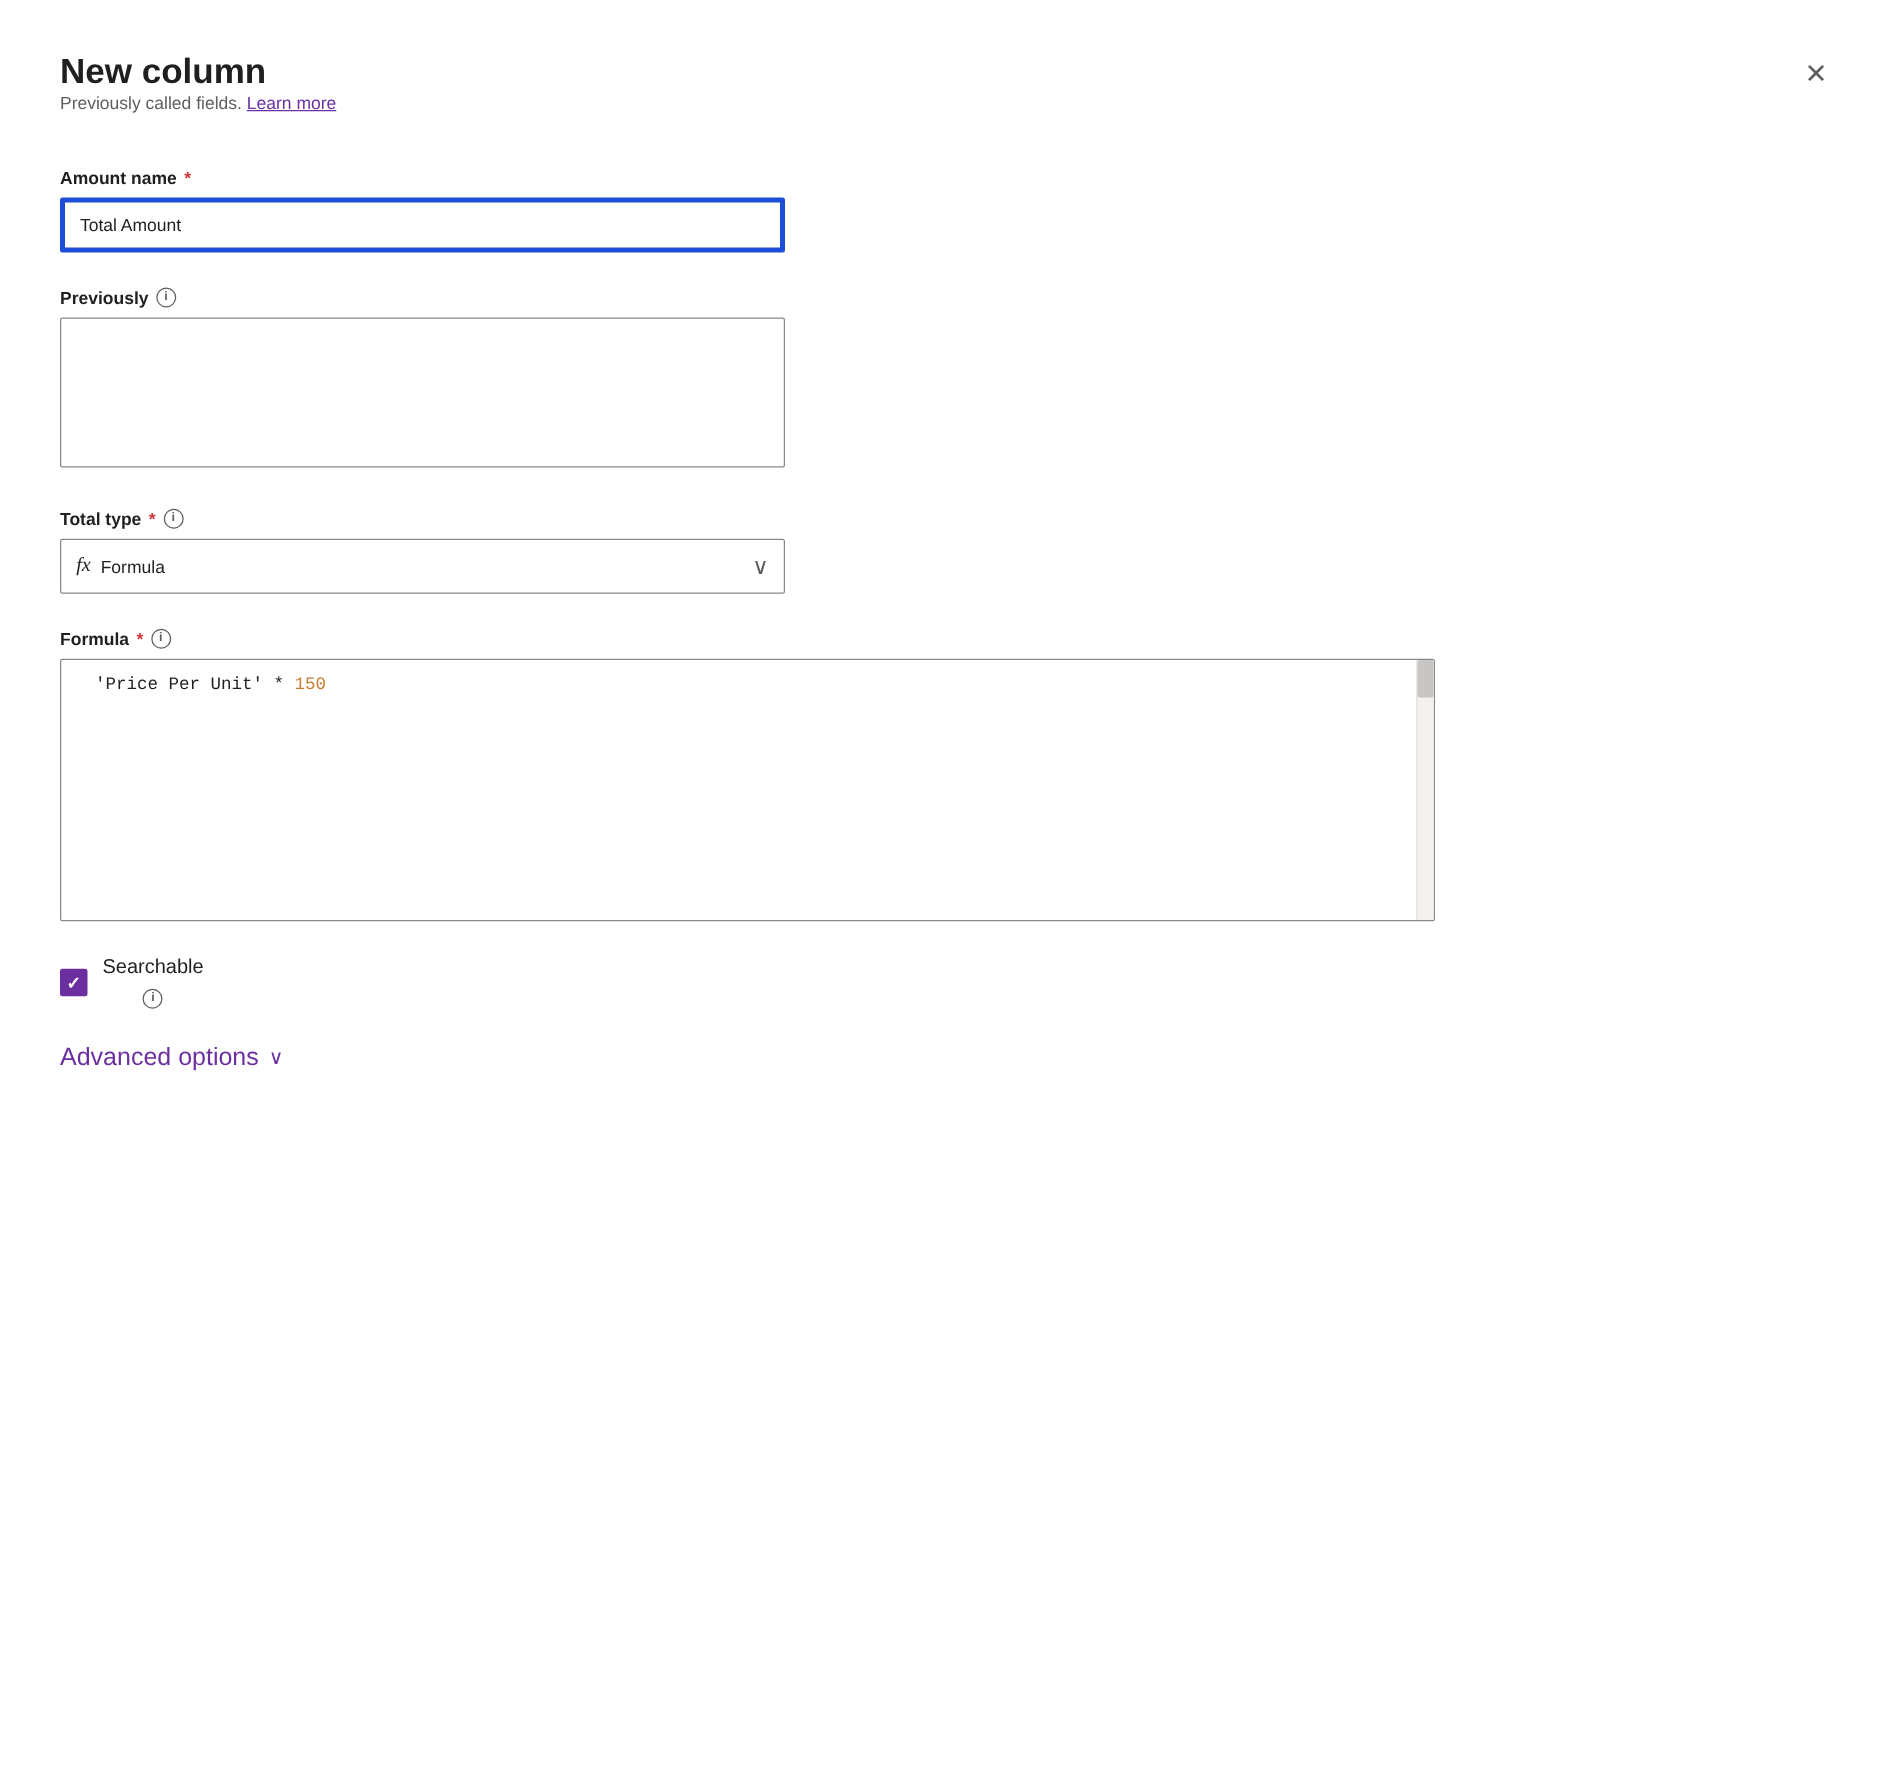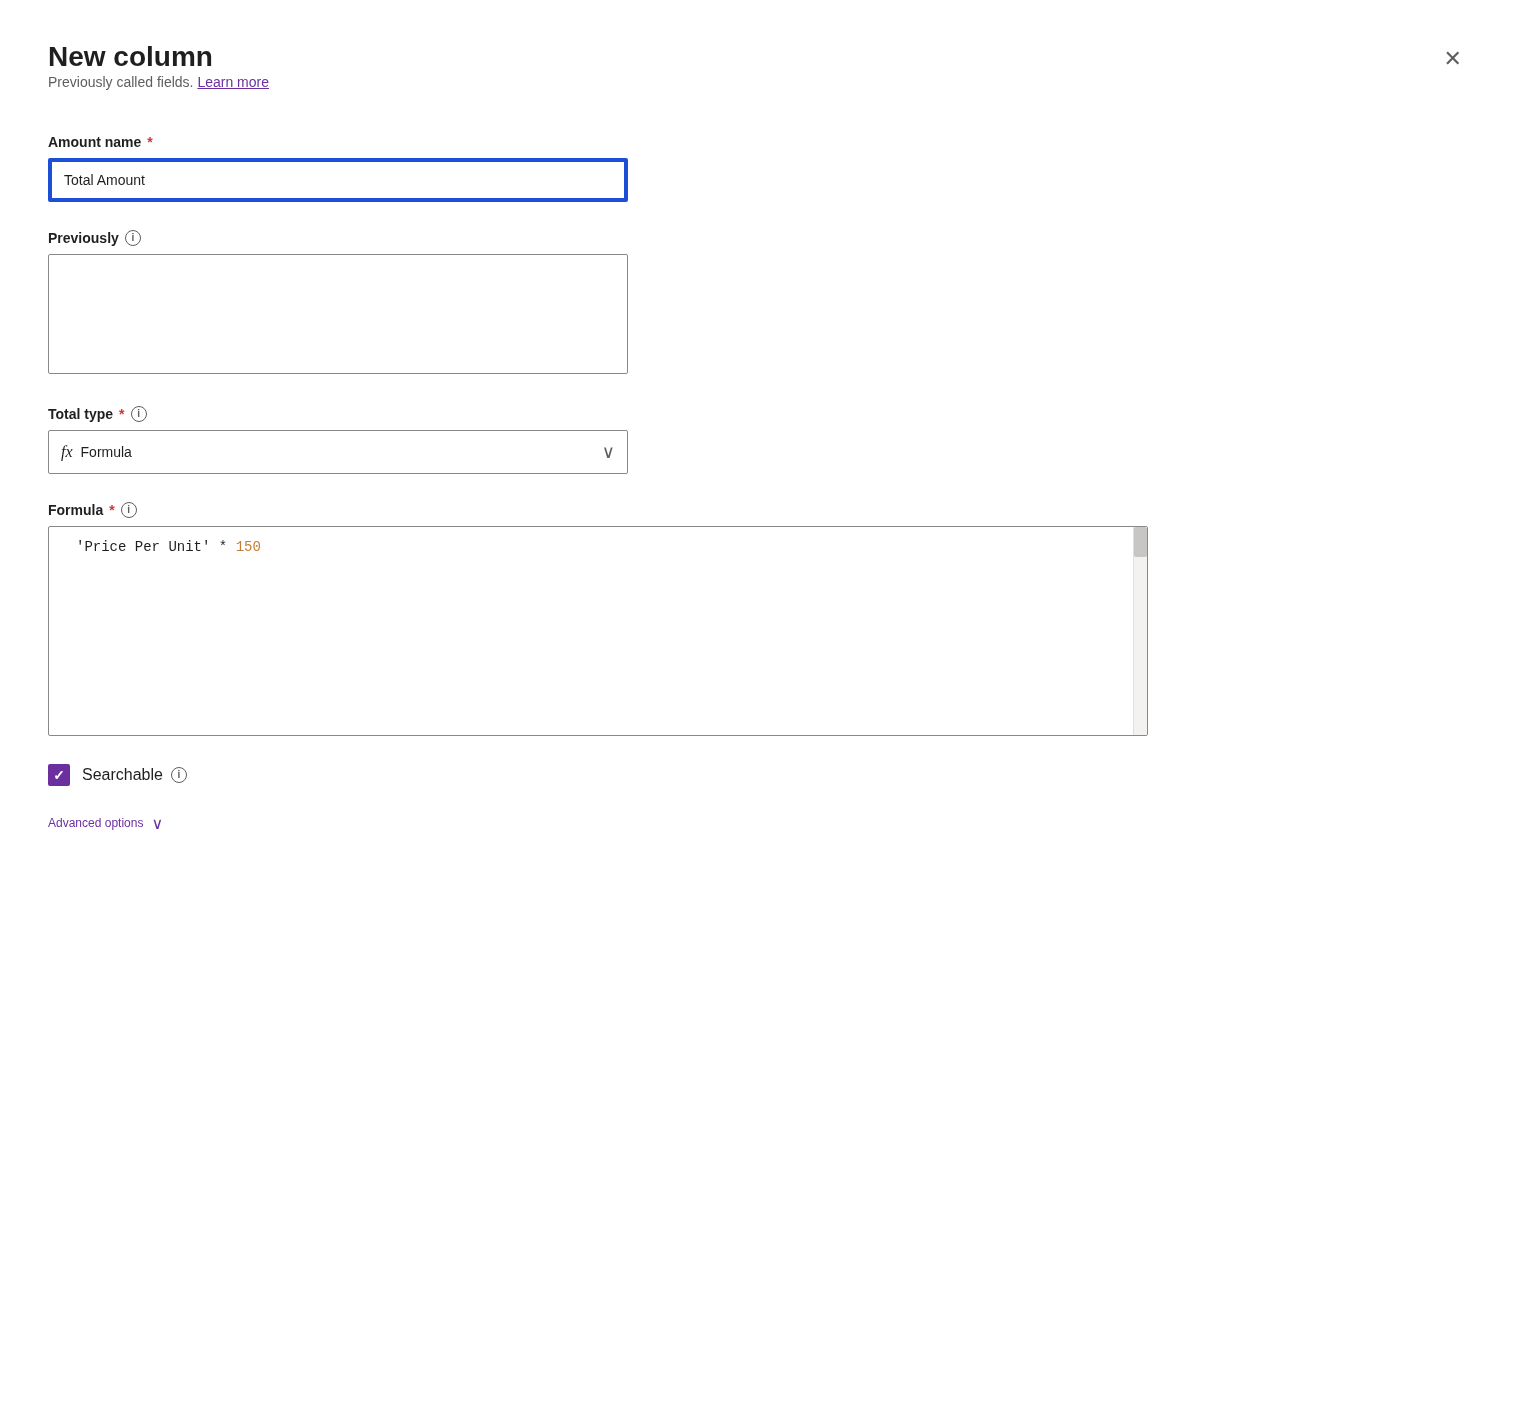--- a/index.html
+++ b/index.html
@@ -239,31 +239,32 @@
       font-weight: 700;
       line-height: 1;
     }
 
     .searchable-label {
       font-size: 16px;
       color: #1f1f1f;
       display: flex;
       align-items: center;
       gap: 8px;
+      flex-direction: column;
     }
 
     .advanced-options-row {
       display: flex;
       align-items: center;
       gap: 8px;
       cursor: pointer;
     }
 
     .advanced-options-text {
-      font-size: 12px;
+      font-size: 20px;
       color: #6b2fa0;
       font-weight: 400;
     }
 
     .advanced-chevron {
       font-size: 16px;
       color: #6b2fa0;
     }
   </style>
 </head>

